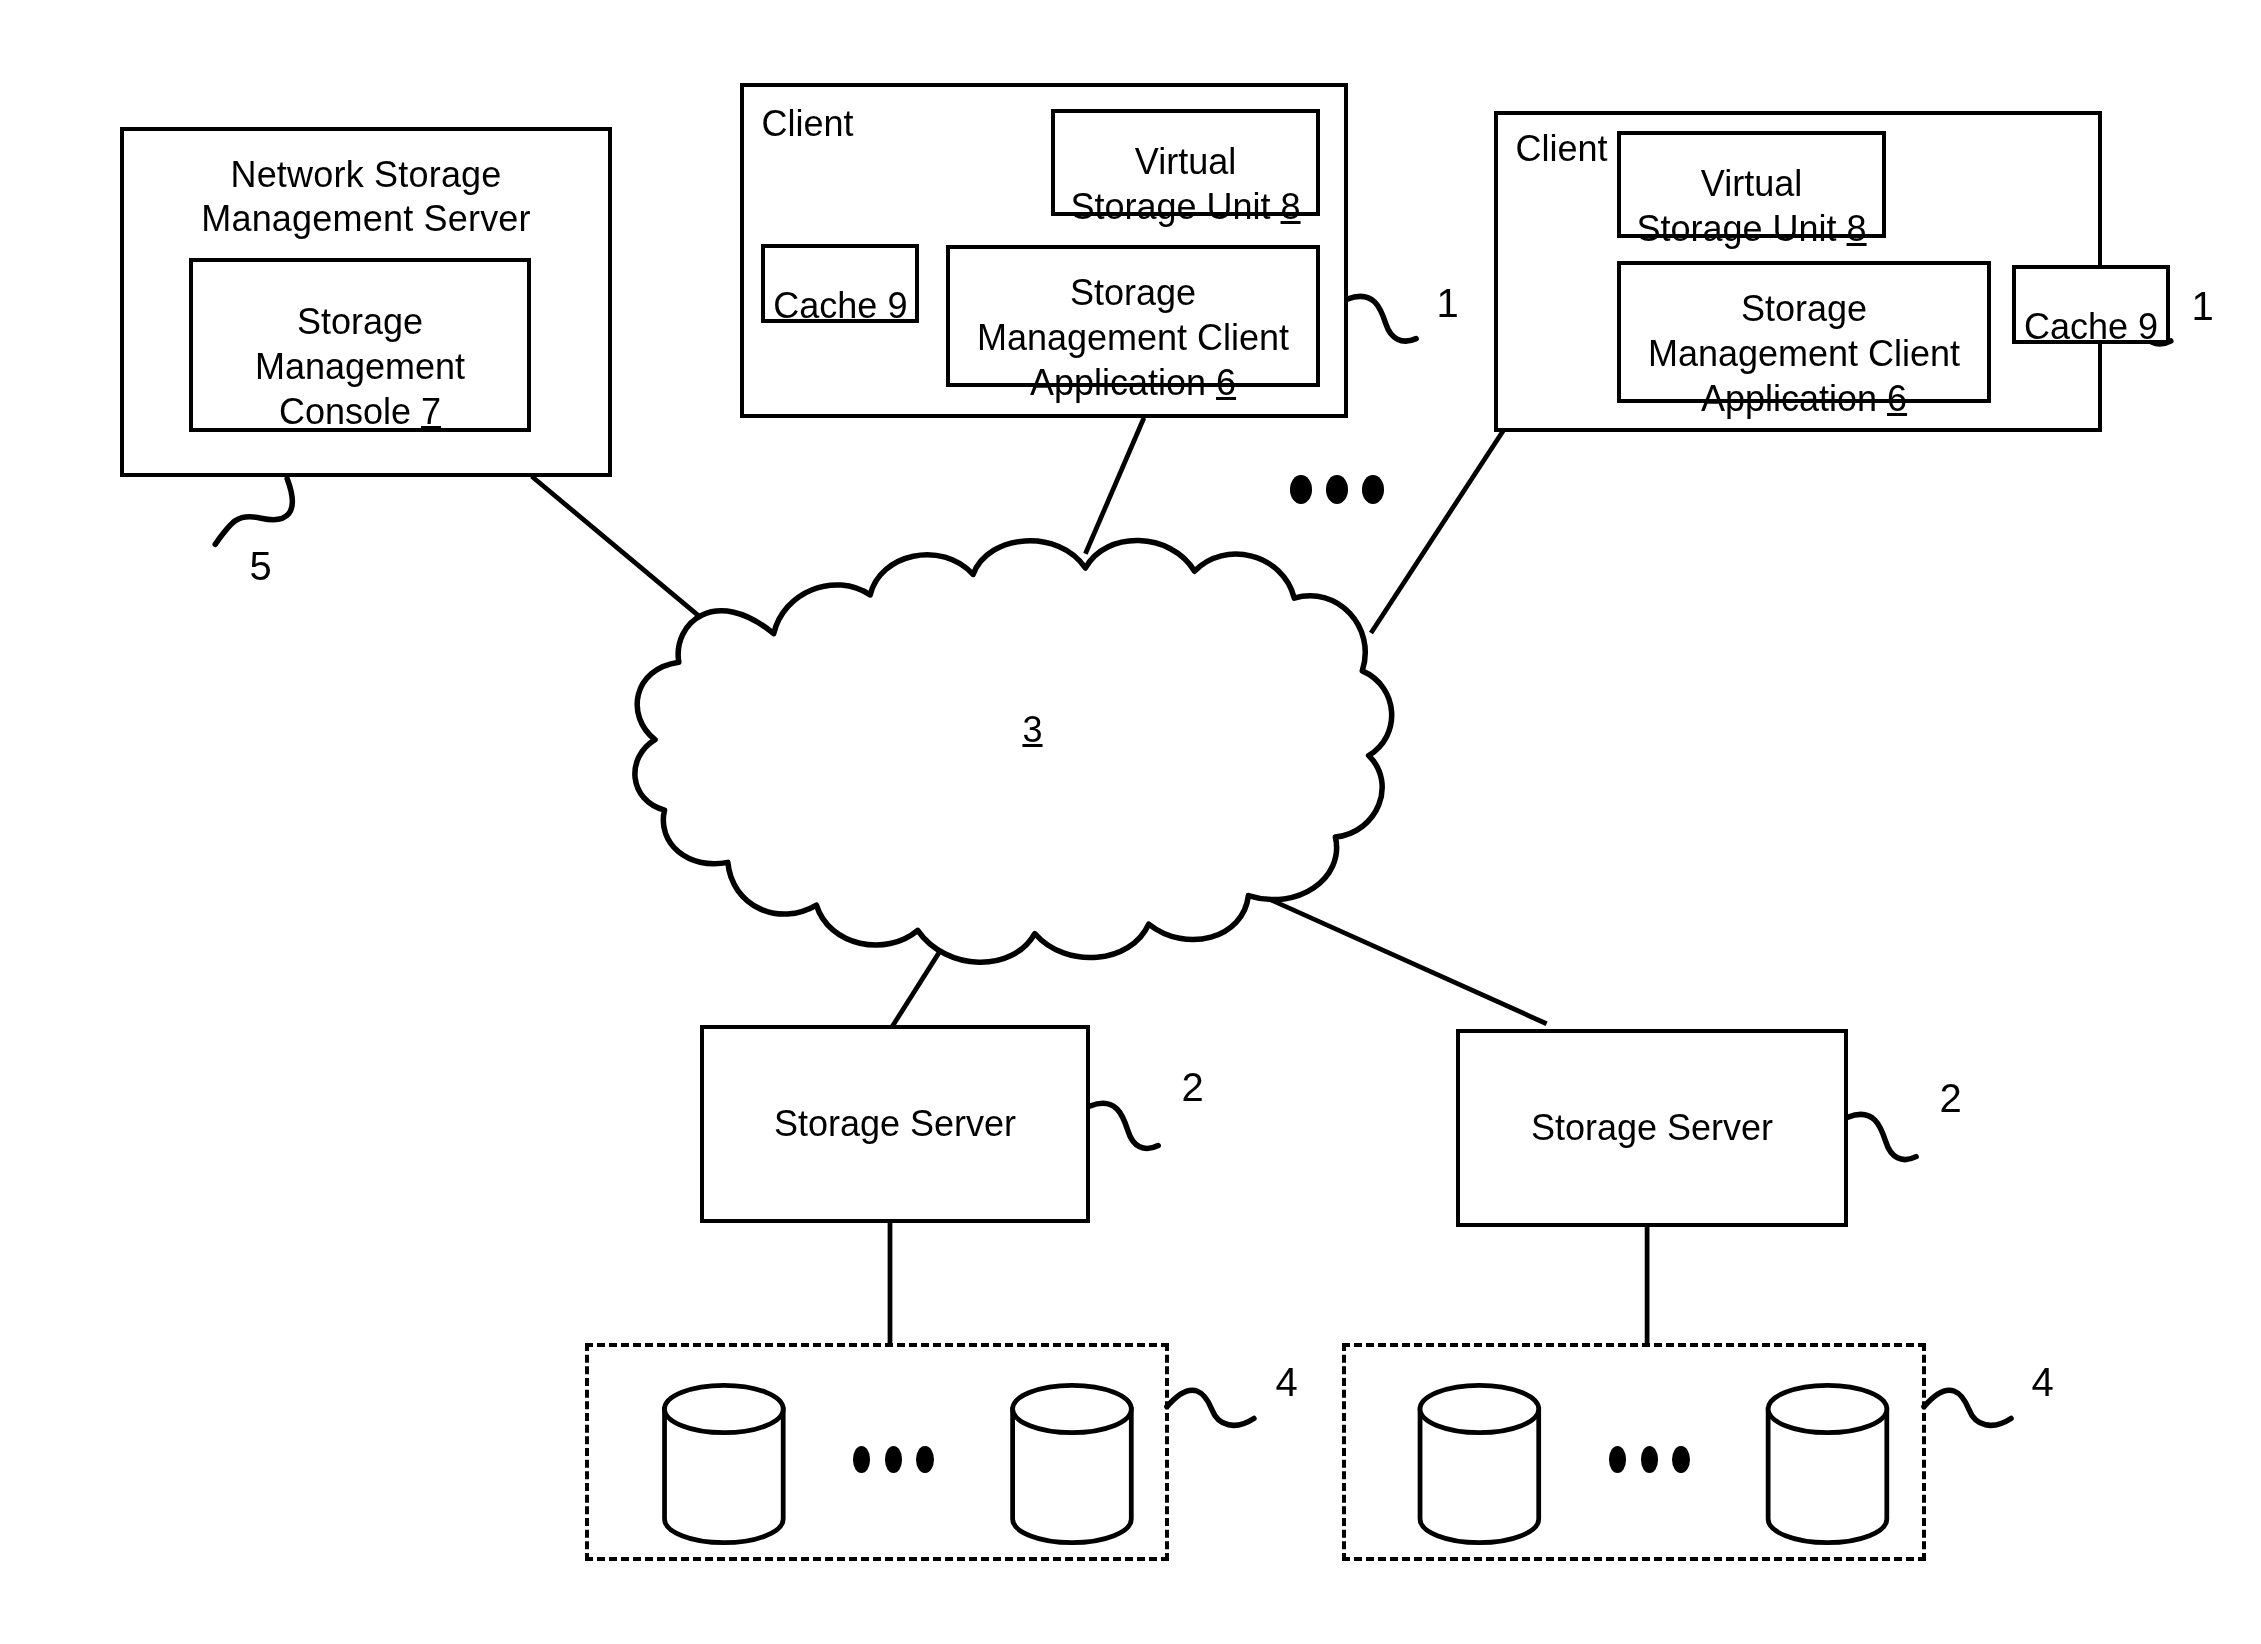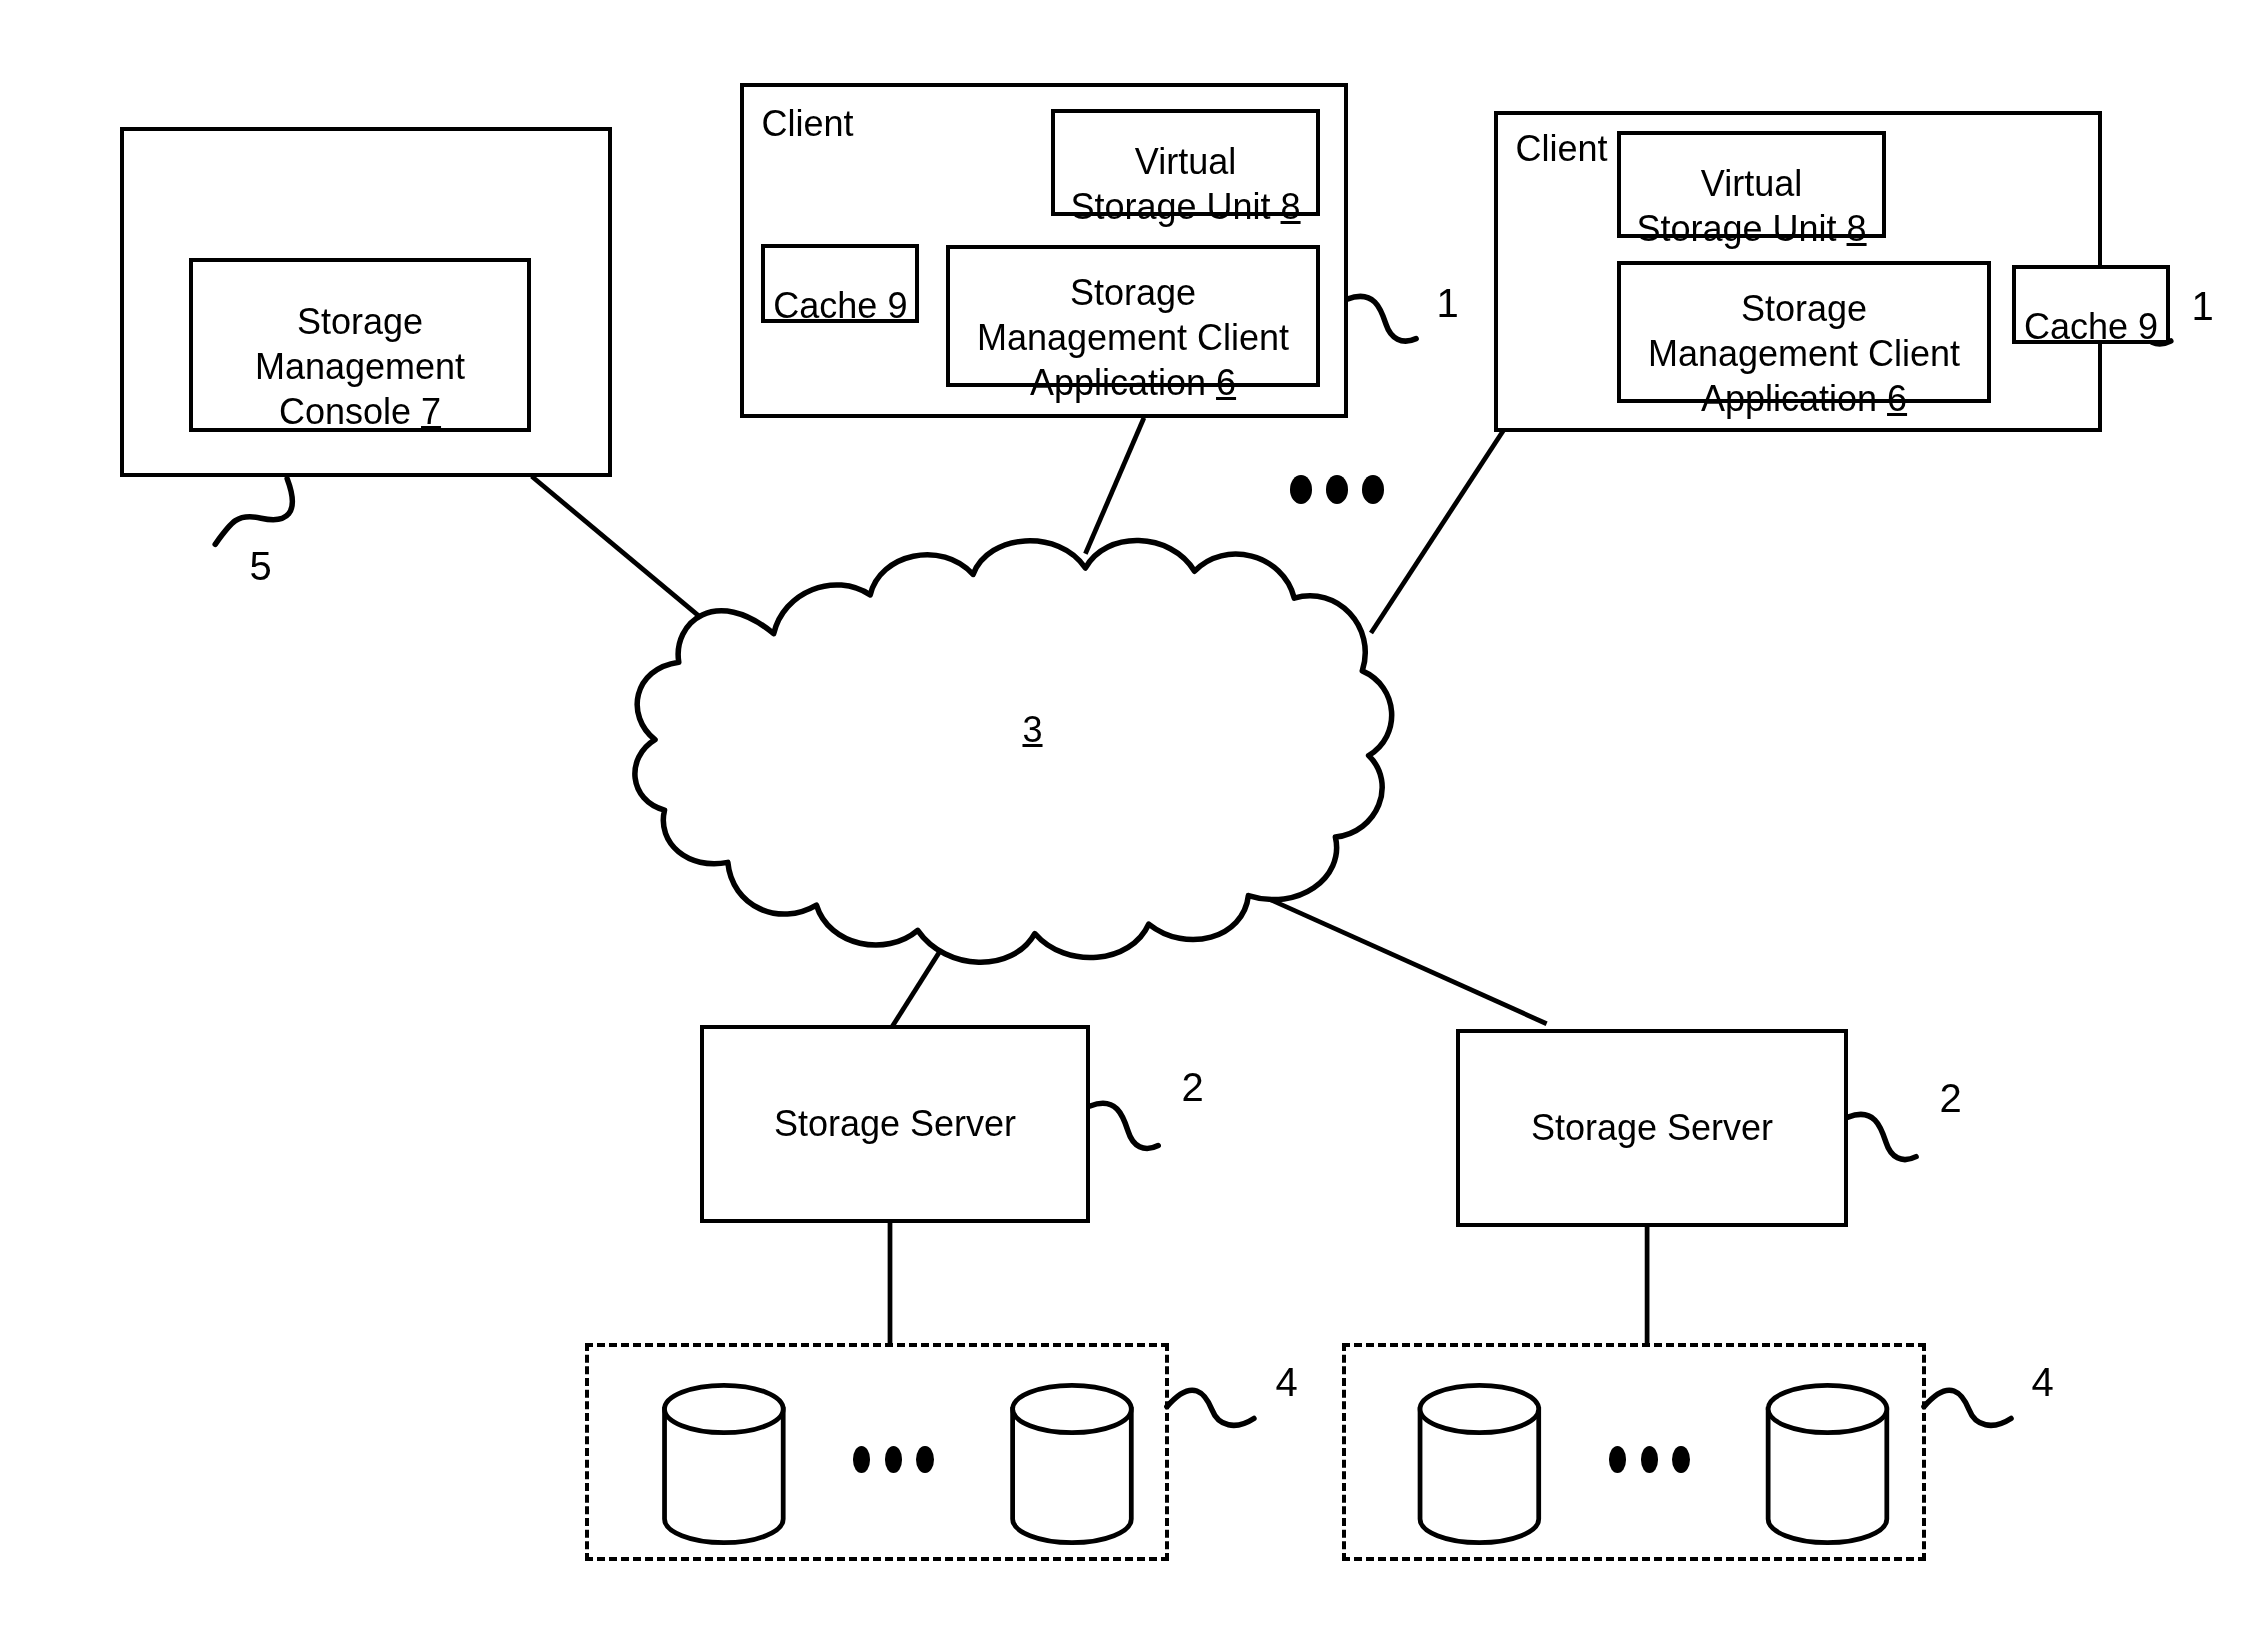--- a/index.html
+++ b/index.html
@@ -165,20 +165,22 @@
       <path d="M 1795 1781 L 1795 1920 A 75 30 0 0 0 1945 1920 L 1945 1781 Z" fill="#ffffff" stroke="#000" stroke-width="6"></path>
       <ellipse cx="1870" cy="1781" rx="75" ry="30" fill="#ffffff" stroke="#000" stroke-width="6"></ellipse>
     </g>
     <g>
       <path d="M 2235 1781 L 2235 1920 A 75 30 0 0 0 2385 1920 L 2385 1781 Z" fill="#ffffff" stroke="#000" stroke-width="6"></path>
       <ellipse cx="2310" cy="1781" rx="75" ry="30" fill="#ffffff" stroke="#000" stroke-width="6"></ellipse>
     </g>
   </svg>
 
   <div class="node" style="left:120px; top:127px; width:492px; height:350px;">
+    <div class="txt" style="left:0; top:22px; width:100%;">Network Storage
+Management Server</div>
     <div class="inner-box" style="left:65px; top:127px; width:342px; height:174px;">
       <div class="centered-text">
         <span>Storage
 Management
 Console </span><u>7</u>
       </div>
     </div>
   </div>
   <div class="ref" style="left:237px; top:546px; width:47px;">5</div>
 

